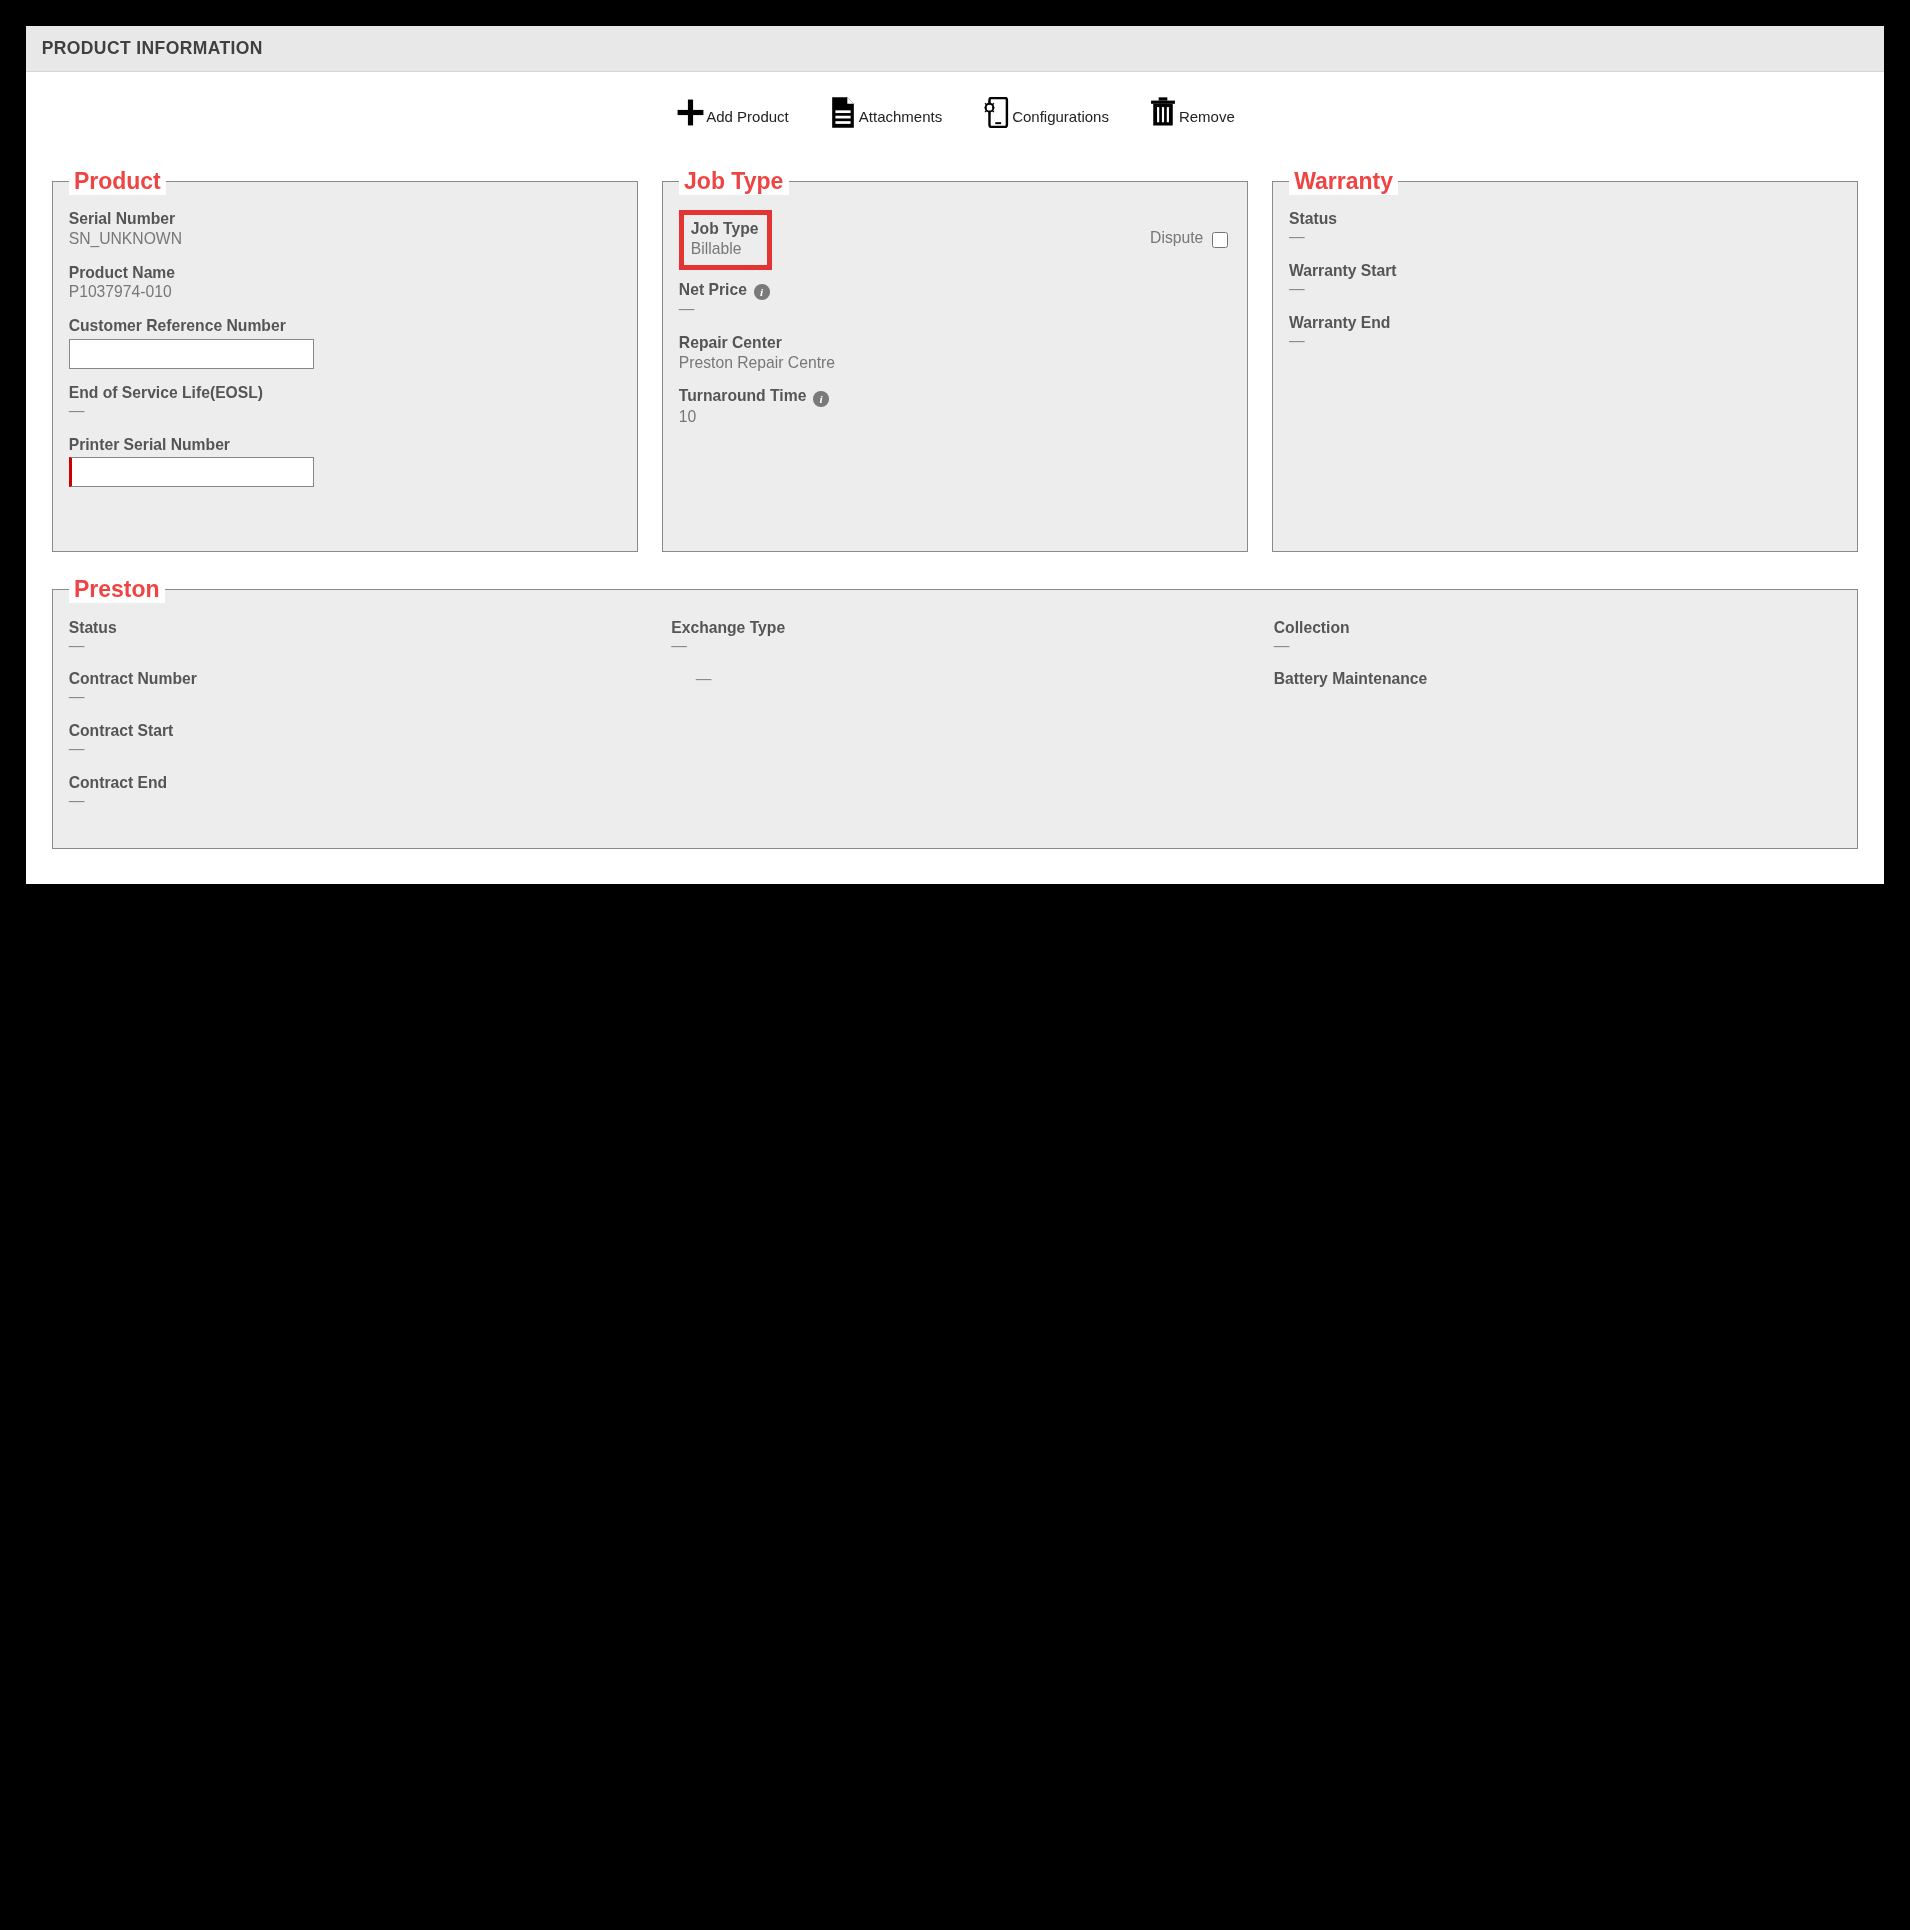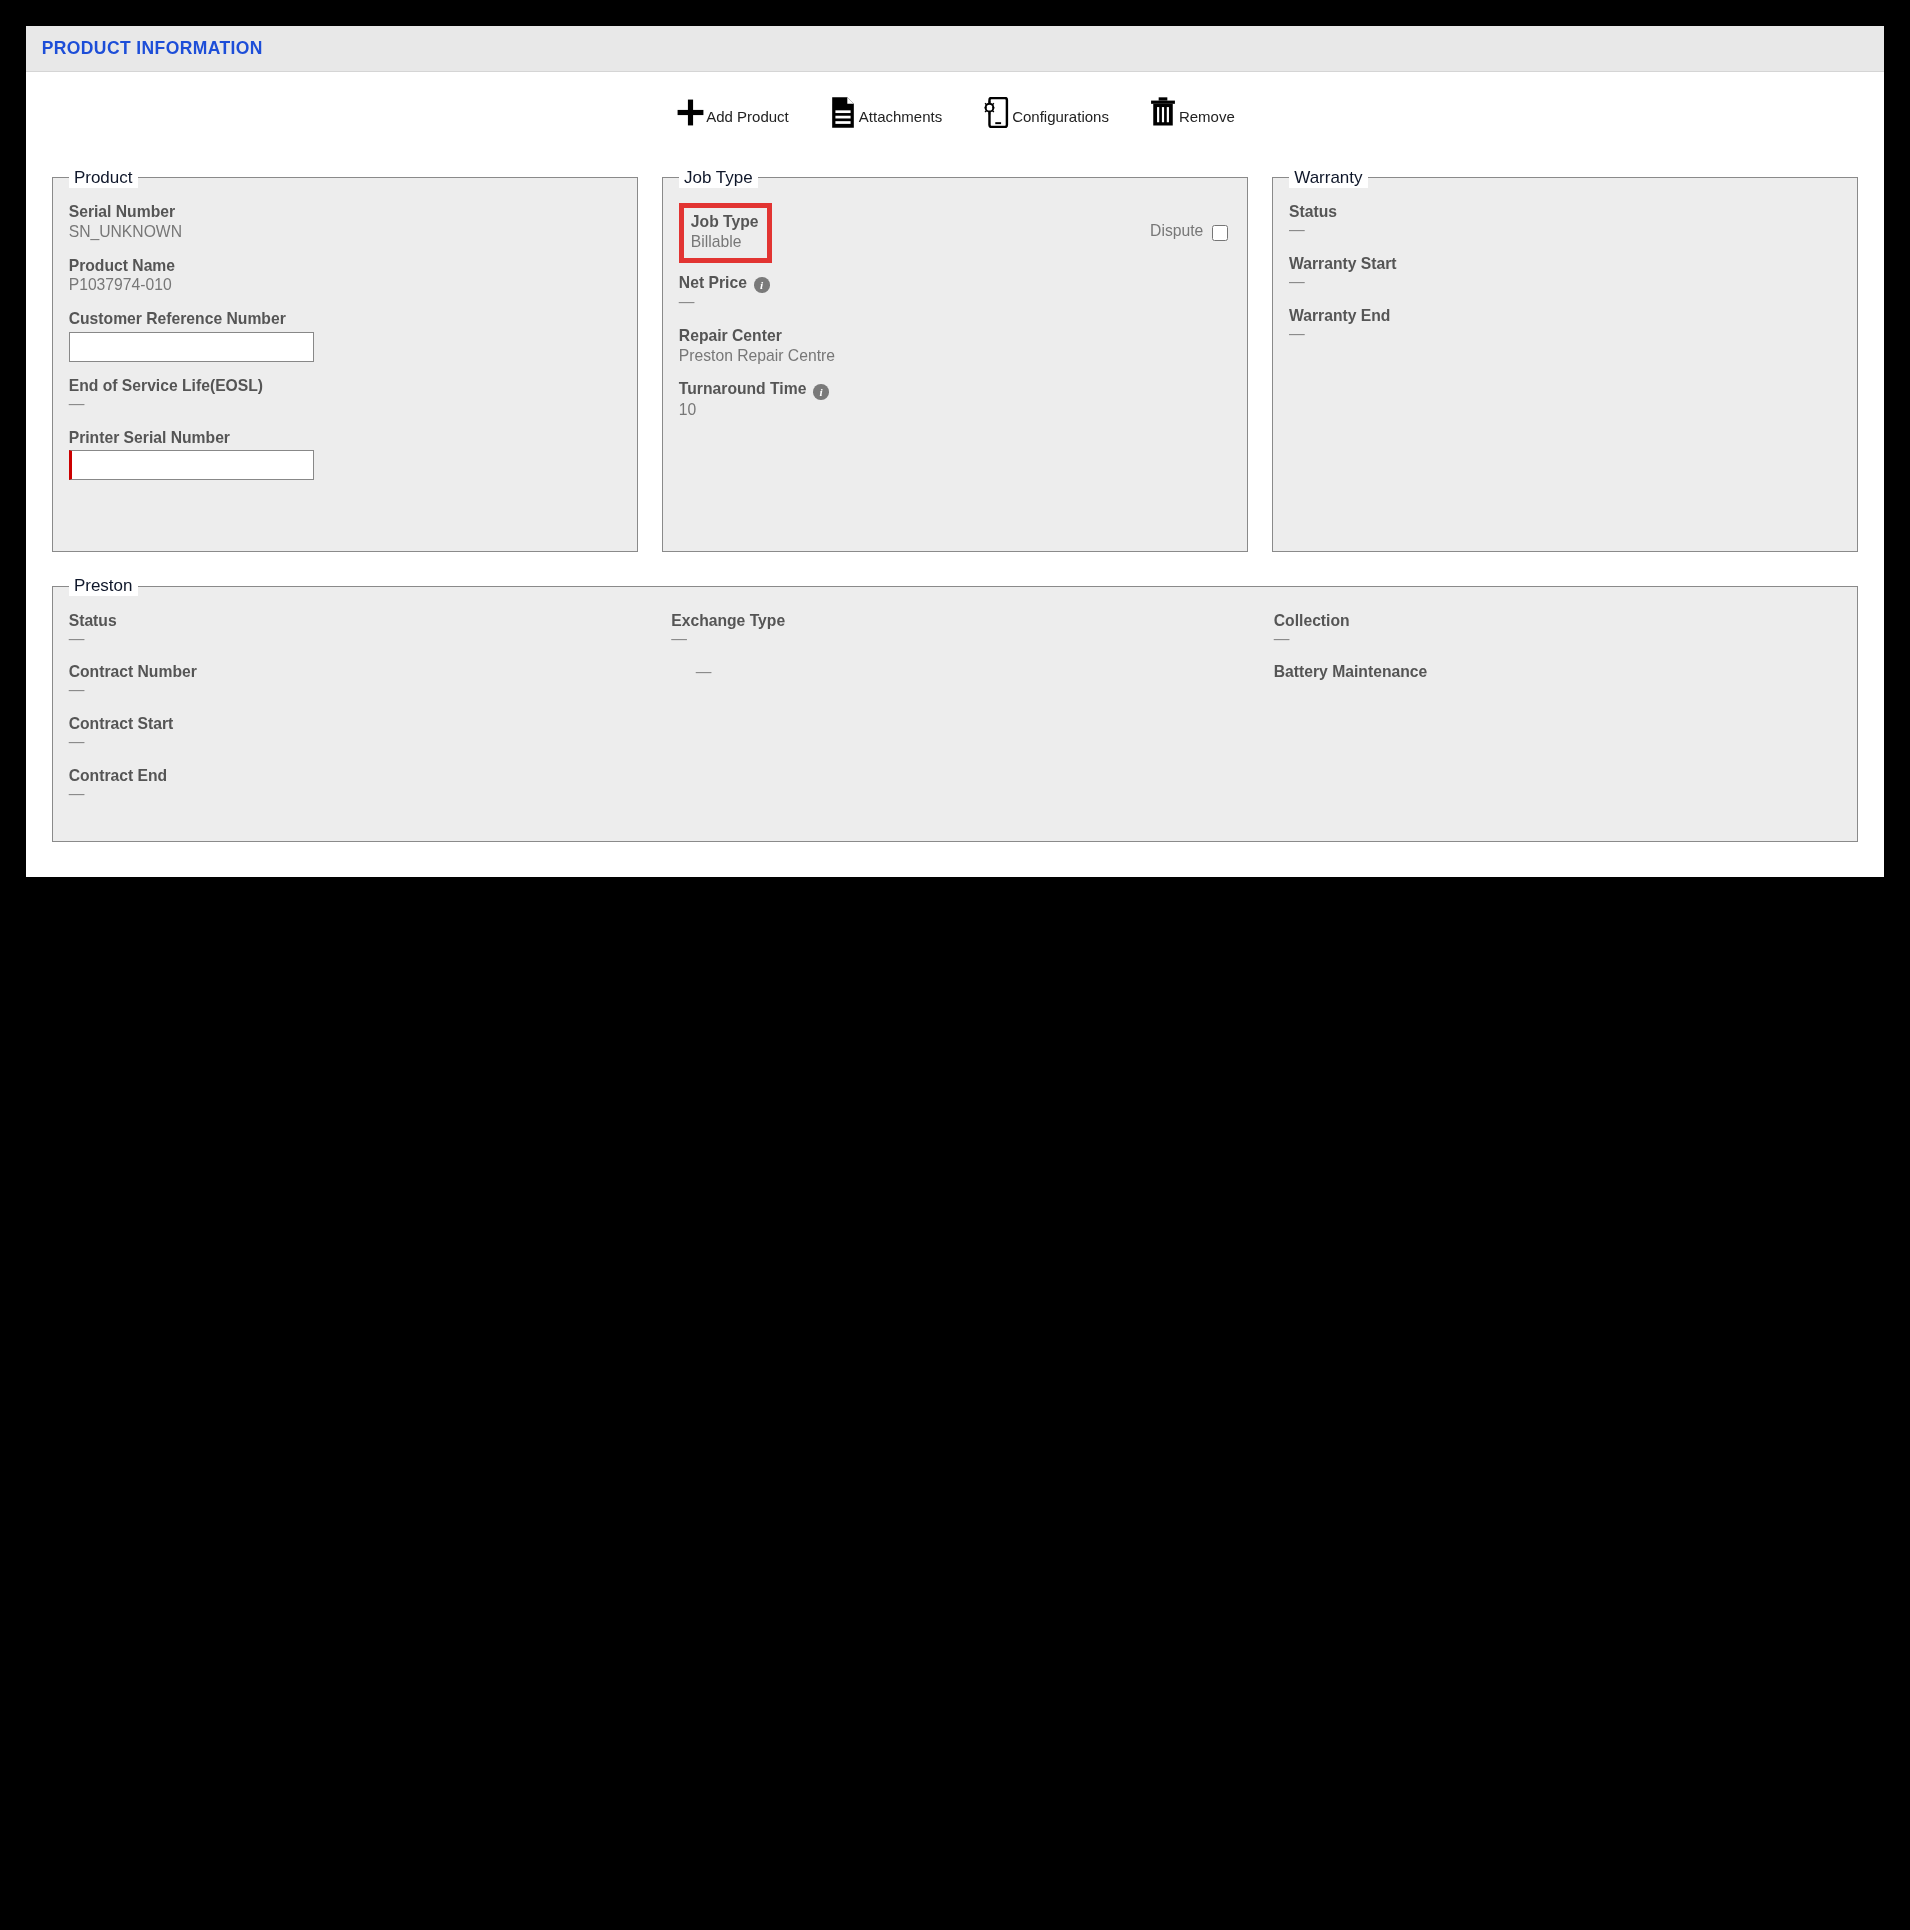--- a/index.html
+++ b/index.html
@@ -13,21 +13,21 @@
   .frame {
     background: #fff;
     width: 100%;
   }
   .header-bar {
     background: #e8e8e8;
     padding: 12.2px 15.7px;
     font-weight: bold;
     font-size: 17.5px;
     letter-spacing: 0.4px;
-    color: #1d4ed8;
+    color: #404040;
     border-bottom: 0.9px solid #d5d5d5;
   }
   .content {
     background: #fff;
     padding: 24.5px 26px 35px 26px;
   }
   .toolbar {
     display: flex;
     justify-content: center;
     gap: 39px;
@@ -59,23 +59,23 @@
     background: #ededed;
     border: 0.9px solid #8a8a8a;
     padding: 15.7px 15.7px 22px 15.7px;
     margin: 0;
     min-height: 384px;
   }
   fieldset.contract {
     min-height: auto;
   }
   legend {
-    font-weight: normal;
-    font-size: 17px;
-    color: #0f172a;
+    font-weight: bold;
+    font-size: 23px;
+    color: #ef4444;
     background: #fff;
     padding: 0 5.2px;
   }
   .field {
     margin-bottom: 15.7px;
   }
   .f-label {
     font-weight: bold;
     color: #555;
     font-size: 15.7px;

